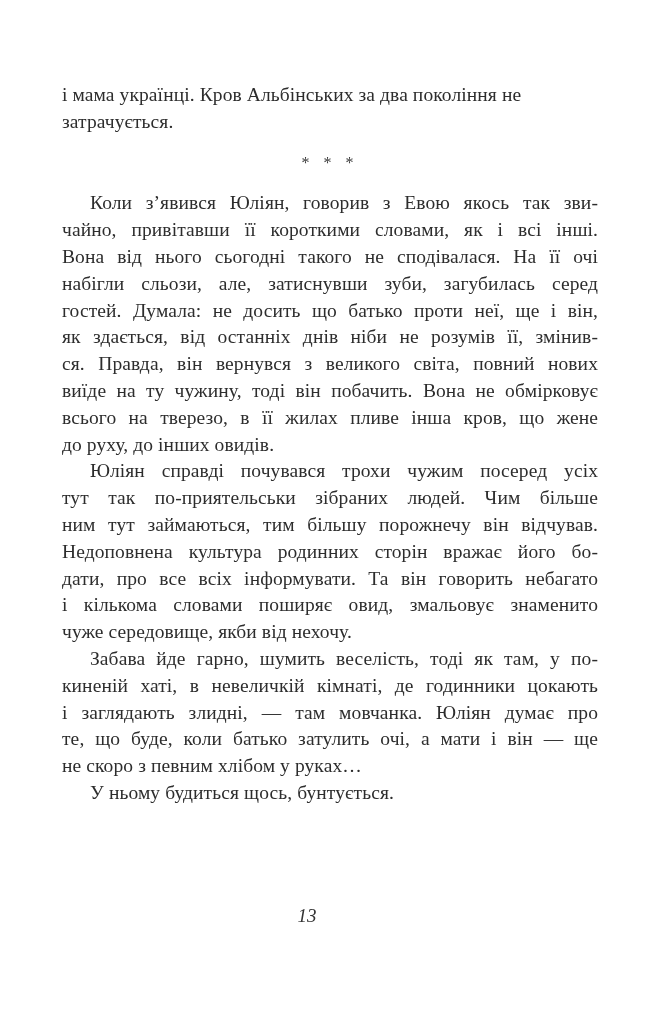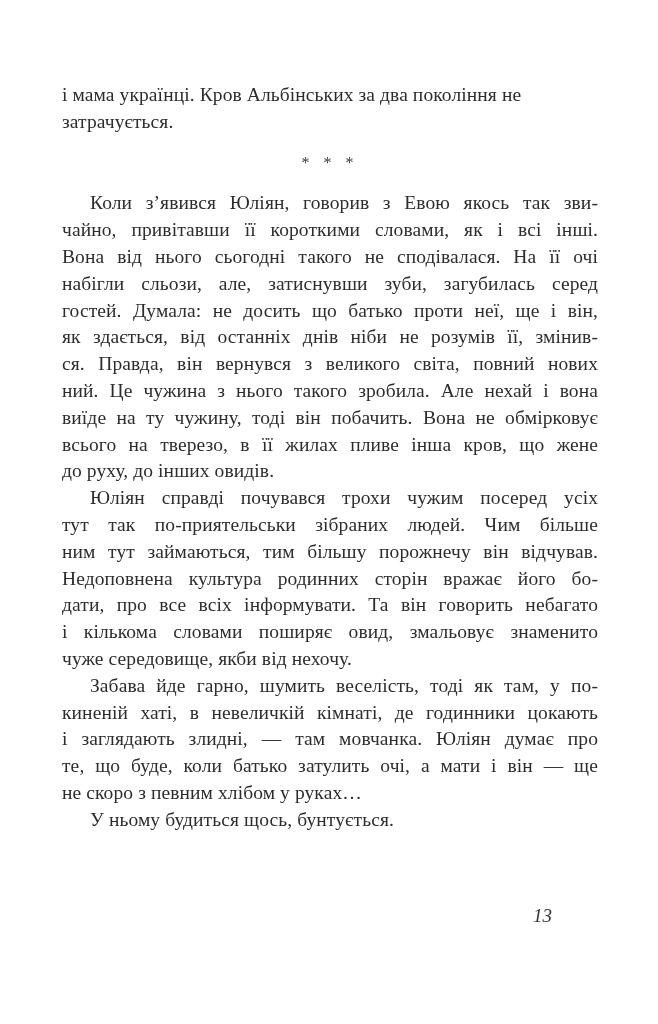--- a/index.html
+++ b/index.html
@@ -49,21 +49,21 @@
     letter-spacing: 5px;
     font-size: 16px;
     margin: 14px 0 14px;
     color: #3a3a3a;
   }
   .page-number {
     position: absolute;
     left: 62px;
     top: 905px;
     width: 490px;
-    text-align: right;
+    text-align: center;
     font-style: italic;
     font-size: 19px;
     color: #333333;
   }
 </style>
 </head>
 <body>
 
 <div class="book-page">
   <div class="text-block">
@@ -73,21 +73,20 @@
       </div>
       <div class="separator">* * *</div>
       <div class="paragraph">
         <div class="line indent">Коли з’явився Юліян, говорив з Евою якось так зви-</div>
         <div class="line">чайно, привітавши її короткими словами, як і всі інші.</div>
         <div class="line">Вона від нього сьогодні такого не сподівалася. На її очі</div>
         <div class="line">набігли сльози, але, затиснувши зуби, загубилась серед</div>
         <div class="line">гостей. Думала: не досить що батько проти неї, ще і він,</div>
         <div class="line">як здається, від останніх днів ніби не розумів її, змінив-</div>
         <div class="line">ся. Правда, він вернувся з великого світа, повний нових</div>
-        <div class="line">ний. Це чужина з нього такого зробила. Але нехай і вона</div>
         <div class="line">виїде на ту чужину, тоді він побачить. Вона не обмірковує</div>
         <div class="line">всього на тверезо, в її жилах пливе інша кров, що жене</div>
         <div class="line no-stretch">до руху, до інших овидів.</div>
       </div>
       <div class="paragraph">
         <div class="line indent">Юліян справді почувався трохи чужим посеред усіх</div>
         <div class="line">тут так по-приятельськи зібраних людей. Чим більше</div>
         <div class="line">ним тут займаються, тим більшу порожнечу він відчував.</div>
         <div class="line">Недоповнена культура родинних сторін вражає його бо-</div>
         <div class="line">дати, про все всіх інформувати. Та він говорить небагато</div>

